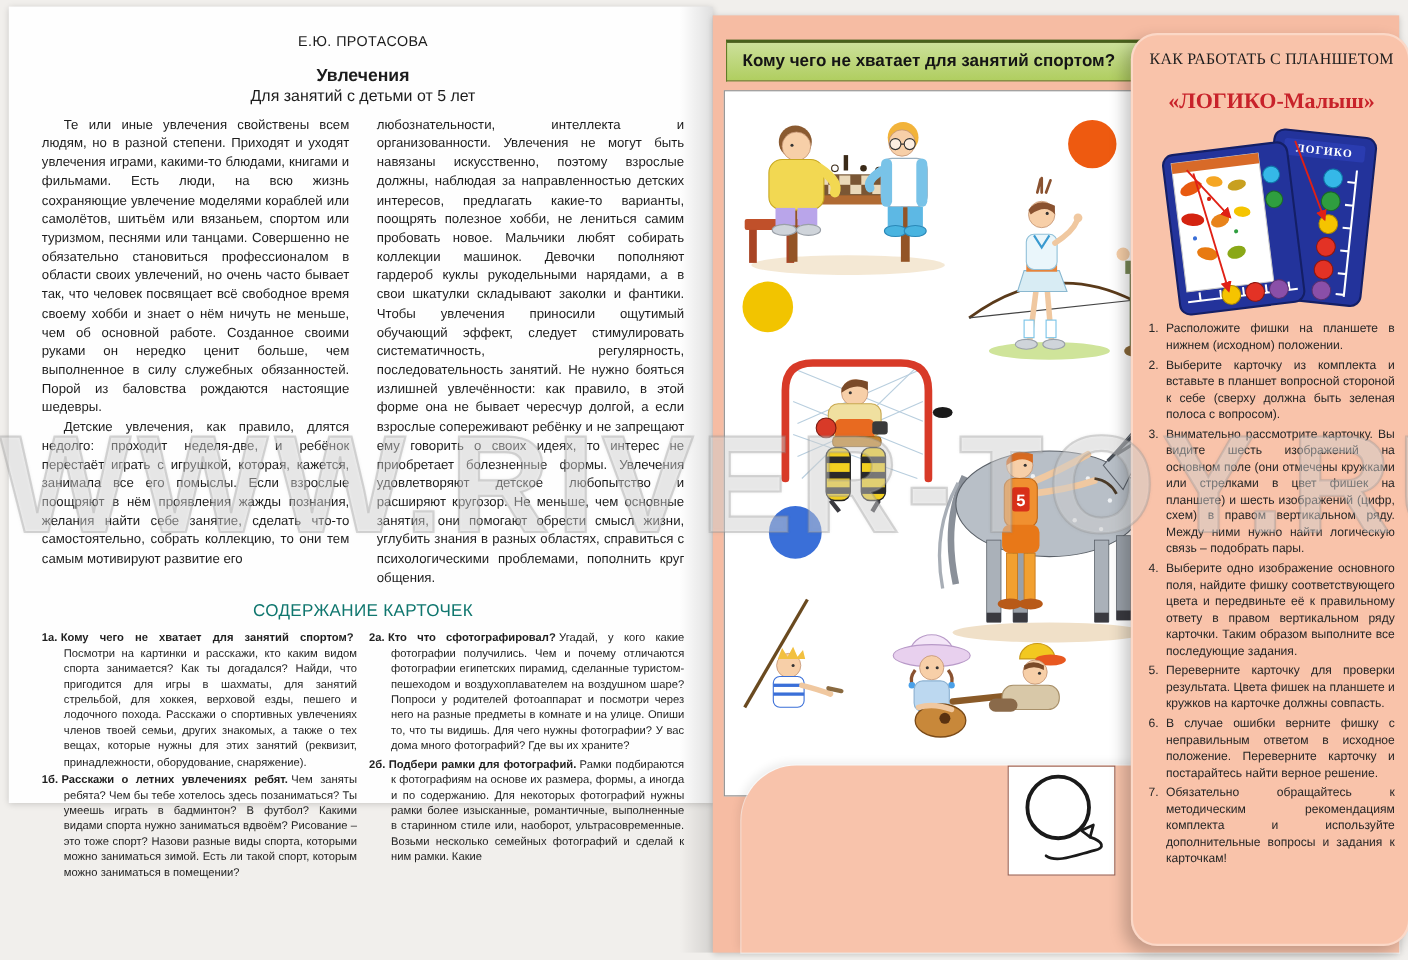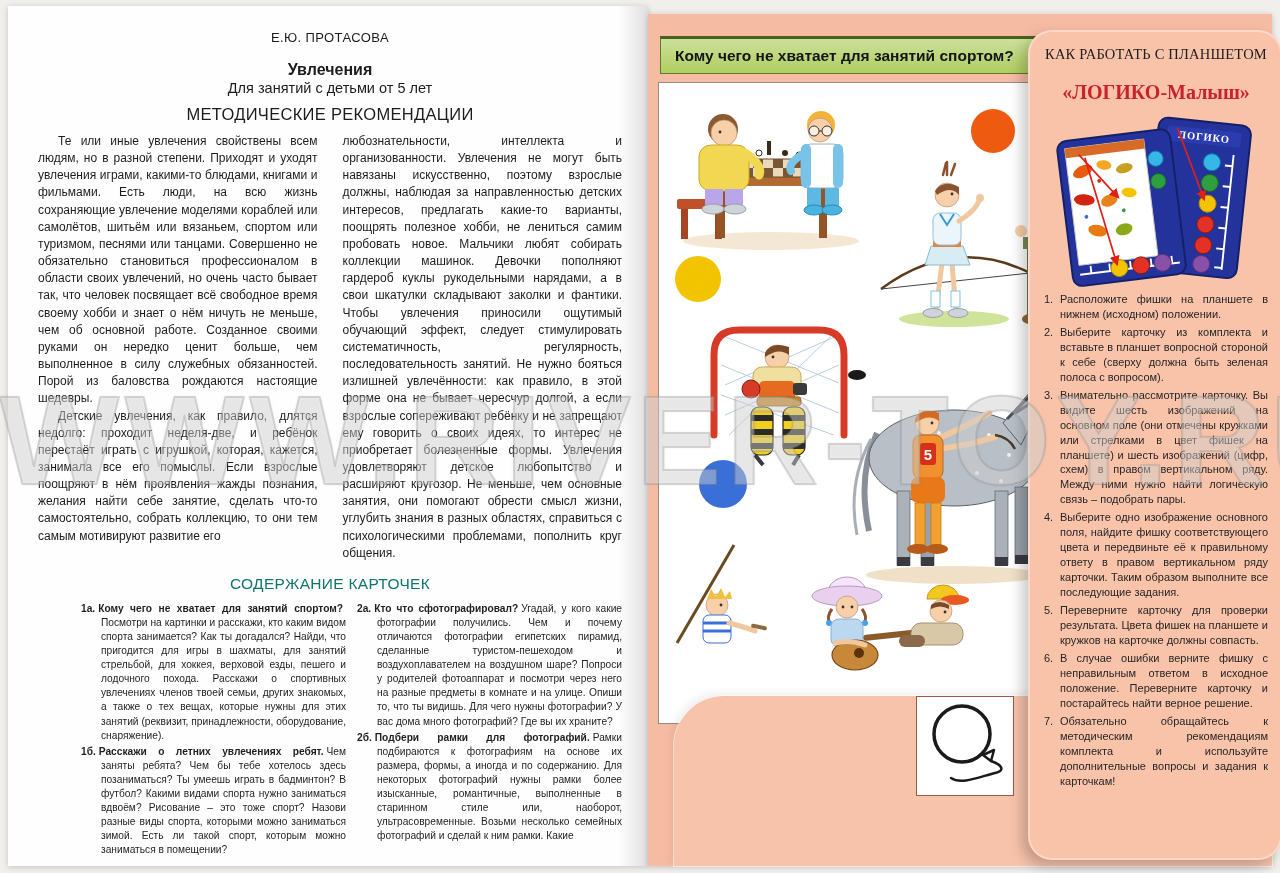--- a/index.html
+++ b/index.html
@@ -5,41 +5,41 @@
   html,body{margin:0;padding:0;}
   body{
     width:1280px;height:873px;position:relative;overflow:hidden;
     background:#f1efec;
     font-family:"Liberation Sans", sans-serif;
     -webkit-font-smoothing:antialiased;
   }
   .page{position:absolute;box-sizing:border-box;}
   
   .page-left{
-    left:8px;top:6px;width:640px;height:860px;background:#fefefe;
+    left:8px;top:6px;width:640px;height:724px;background:#fefefe;
     box-shadow:0 1px 6px rgba(0,0,0,.18);
     padding:24px 26px 0 30px;
   }
   .spine{position:absolute;left:618px;top:6px;width:30px;height:860px;z-index:2;
     background:linear-gradient(to right, rgba(0,0,0,0), rgba(0,0,0,.12));pointer-events:none;}
   .lp-head{text-align:center;color:#1c1c1c;}
   .lp-author{font-size:13px;letter-spacing:.4px;}
   .lp-title{font-size:16px;font-weight:bold;margin-top:16px;}
   .lp-subtitle{font-size:14.5px;margin-top:1px;}
   .lp-section{font-size:16.5px;margin-top:9px;letter-spacing:.3px;}
   .body-cols{display:flex;gap:25px;margin-top:9px;font-size:12px;line-height:1.43;
     text-align:justify;color:#1d1d1d;}
   .body-cols .col{flex:1 1 0;min-width:0;}
   .body-cols p{margin:0;}
   p.indent{text-indent:20px;}
   .contents-head{text-align:center;color:#0f766e;margin-top:13px;}
   .contents-title{font-size:15.5px;letter-spacing:.3px;}
   .contents-sub{font-size:12.5px;margin-top:3px;}
   .items-cols{display:flex;gap:11px;margin-top:9px;font-size:10.2px;line-height:1.38;
-    text-align:justify;color:#1f1f1f;margin-left:43px;}
+    text-align:justify;color:#1f1f1f;}
   .items-cols .col{flex:1 1 0;min-width:0;}
   .card-item{padding-left:20px;text-indent:-20px;margin-bottom:2px;}
   .card-item .item-num{font-weight:bold;margin-right:3px;}
   .card-item .item-title{font-weight:bold;margin-right:3px;}
   
   .page-right{
     left:648px;top:14px;width:624px;height:852px;background:#f6bca3;
     box-shadow:0 1px 6px rgba(0,0,0,.2);
   }
   .question-bar{
@@ -87,21 +87,20 @@
   }
 </style>
 </head>
 <body>
 
 <div class="page page-left">
   <div class="lp-head">
     <div class="lp-author">Е.Ю. ПРОТАСОВА</div>
     <div class="lp-title">Увлечения</div>
     <div class="lp-subtitle">Для занятий с детьми от 5 лет</div>
-    <div class="lp-section">МЕТОДИЧЕСКИЕ РЕКОМЕНДАЦИИ</div>
   </div>
 
   <div class="body-cols">
     <div class="col">
       <p class="indent">Те или иные увлечения свойствены всем людям, но в разной степени. Приходят и уходят увлечения играми, какими-то блюдами, книгами и фильмами. Есть люди, на всю жизнь сохраняющие увлечение моделями кораблей или самолётов, шитьём или вязаньем, спортом или туризмом, песнями или танцами. Совершенно не обязательно становиться профессионалом в области своих увлечений, но очень часто бывает так, что человек посвящает всё свободное время своему хобби и знает о нём ничуть не меньше, чем об основной работе. Созданное своими руками он нередко ценит больше, чем выполненное в силу служебных обязанностей. Порой из баловства рождаются настоящие шедевры.</p>
       <p class="indent">Детские увлечения, как правило, длятся недолго: проходит неделя-две, и ребёнок перестаёт играть с игрушкой, которая, кажется, занимала все его помыслы. Если взрослые поощряют в нём проявления жажды познания, желания найти себе занятие, сделать что-то самостоятельно, собрать коллекцию, то они тем самым мотивируют развитие его</p>
     </div>
     <div class="col">
       <p>любознательности, интеллекта и организованности. Увлечения не могут быть навязаны искусственно, поэтому взрослые должны, наблюдая за направленностью детских интересов, предлагать какие-то варианты, поощрять полезное хобби, не лениться самим пробовать новое. Мальчики любят собирать коллекции машинок. Девочки пополняют гардероб куклы рукодельными нарядами, а в свои шкатулки складывают заколки и фантики. Чтобы увлечения приносили ощутимый обучающий эффект, следует стимулировать систематичность, регулярность, последовательность занятий. Не нужно бояться излишней увлечённости: как правило, в этой форме она не бывает чересчур долгой, а если взрослые сопереживают ребёнку и не запрещают ему говорить о своих идеях, то интерес не приобретает болезненные формы. Увлечения удовлетворяют детское любопытство и расширяют кругозор. Не меньше, чем основные занятия, они помогают обрести смысл жизни, углубить знания в разных областях, справиться с психологическими проблемами, пополнить круг общения.</p>
     </div>

